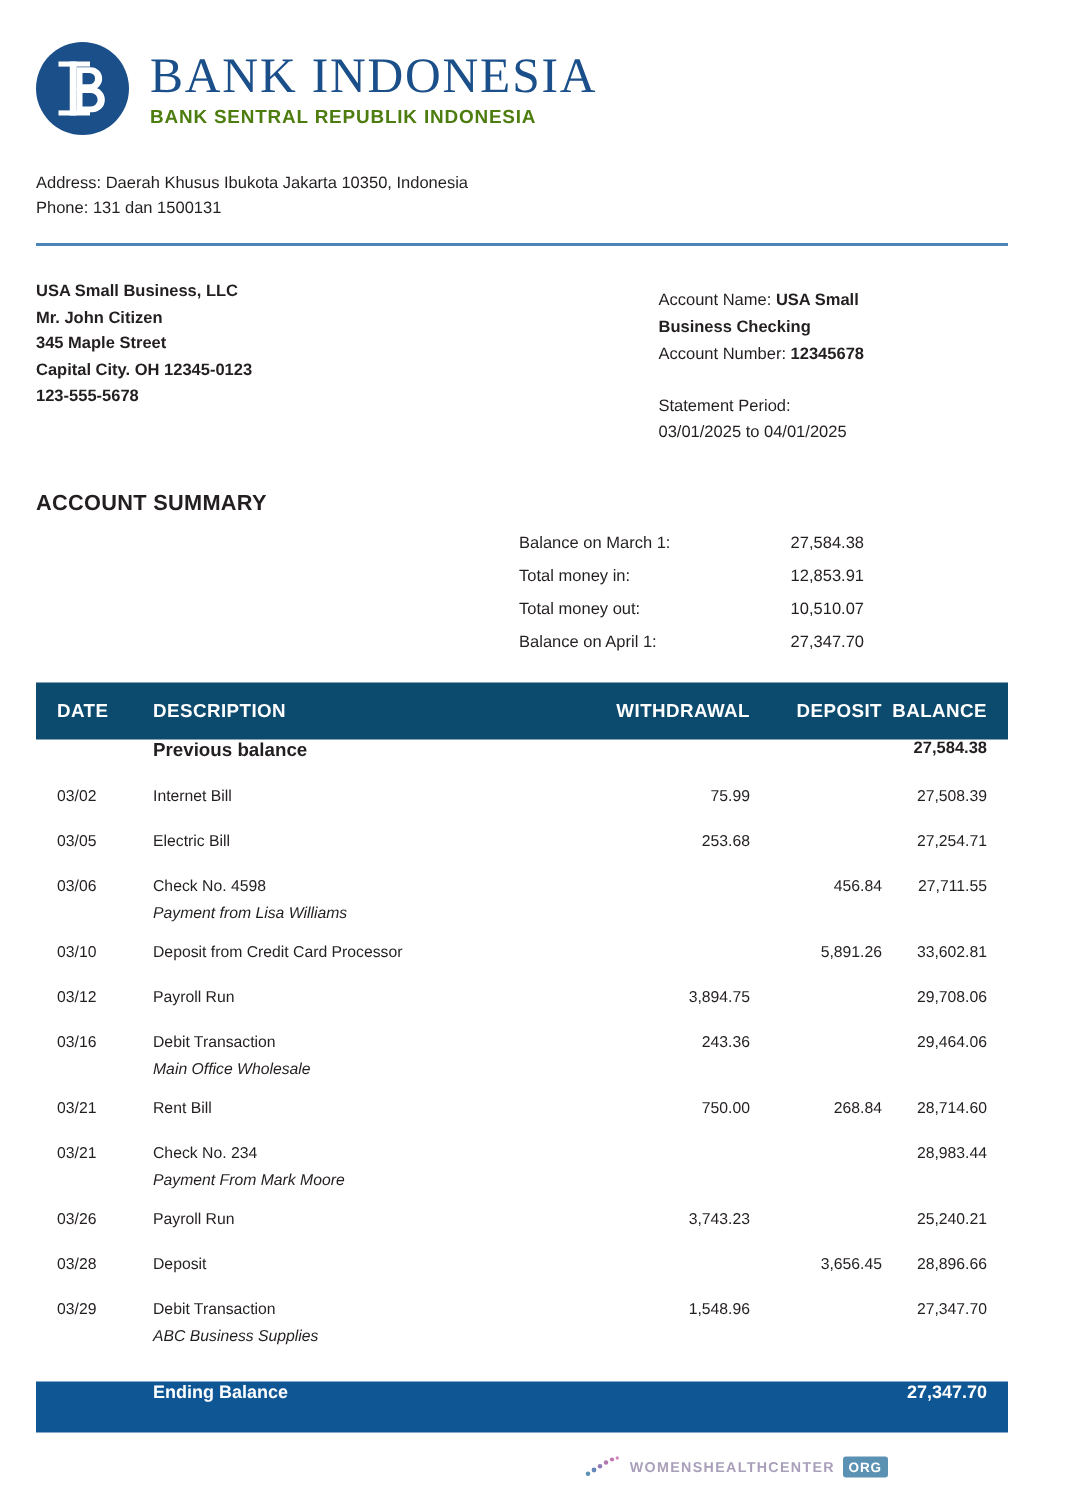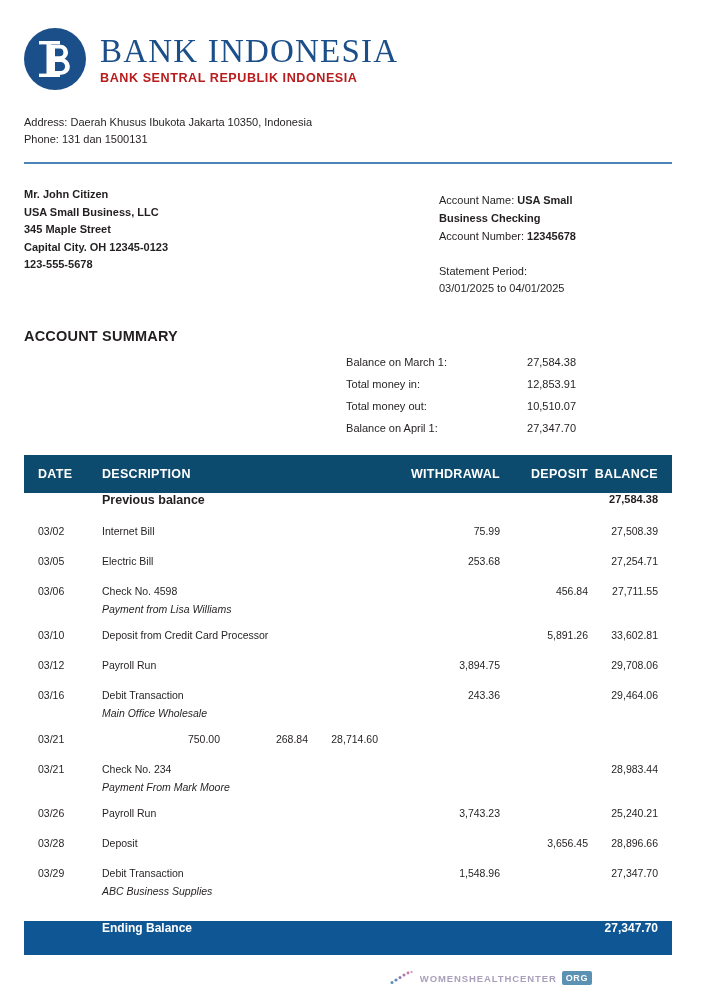--- a/index.html
+++ b/index.html
@@ -28,21 +28,21 @@
   }
   .logo-mark svg { position: absolute; inset: 0; }
   .logo-words { padding-top: 2px; }
   .logo-title {
     font-family: "Liberation Serif", serif;
     font-size: 33px; letter-spacing: 1.2px;
     color: #1b4f8a; line-height: 1.02; font-weight: 400;
   }
   .logo-sub {
     font-size: 12.6px; font-weight: bold; letter-spacing: 0.55px;
-    color: #b91c1c; margin-top: 2px;
+    color: #4d7c0f; margin-top: 2px;
   }
 
   
   .bank-address { margin-top: 30px; font-size: 11px; line-height: 1.55; color: #231f20; }
 
   .rule { height: 2px; background: #4a84b8; margin-top: 14px; width: 648px; }
 
   
   .parties { display: flex; margin-top: 22px; }
   .party-left { width: 415px; font-size: 11px; font-weight: bold; line-height: 1.6; }
@@ -138,22 +138,22 @@
 
   <div class="bank-address">
     <div>Address: Daerah Khusus Ibukota Jakarta 10350, Indonesia</div>
     <div>Phone: 131 dan 1500131</div>
   </div>
 
   <div class="rule"></div>
 
   <div class="parties">
     <div class="party-left">
+      <div>USA Small Business, LLC</div>
       <div>Mr. John Citizen</div>
-      <div>USA Small Business, LLC</div>
       <div>345 Maple Street</div>
       <div>Capital City. OH 12345-0123</div>
       <div>123-555-5678</div>
     </div>
     <div class="party-right">
       <div>
         <span class="lbl">Account Name:</span>
         <span class="val">USA Small Business Checking</span>
       </div>
       <div>
@@ -254,20 +254,23 @@
           <div class="c-desc">
             <span class="d-main">Debit Transaction</span>
             <span class="d-sub">Main Office Wholesale</span>
           </div>
           <div class="c-wdr">243.36</div>
           <div class="c-dep"></div>
           <div class="c-bal">29,464.06</div>
         </div>
         <div class="tx-row">
           <div class="c-date">03/21</div>
+          <div class="c-desc">
+            <span class="d-main">Rent Bill</span>
+          </div>
           <div class="c-wdr">750.00</div>
           <div class="c-dep">268.84</div>
           <div class="c-bal">28,714.60</div>
         </div>
         <div class="tx-row two-line">
           <div class="c-date">03/21</div>
           <div class="c-desc">
             <span class="d-main">Check No. 234</span>
             <span class="d-sub">Payment From Mark Moore</span>
           </div>

